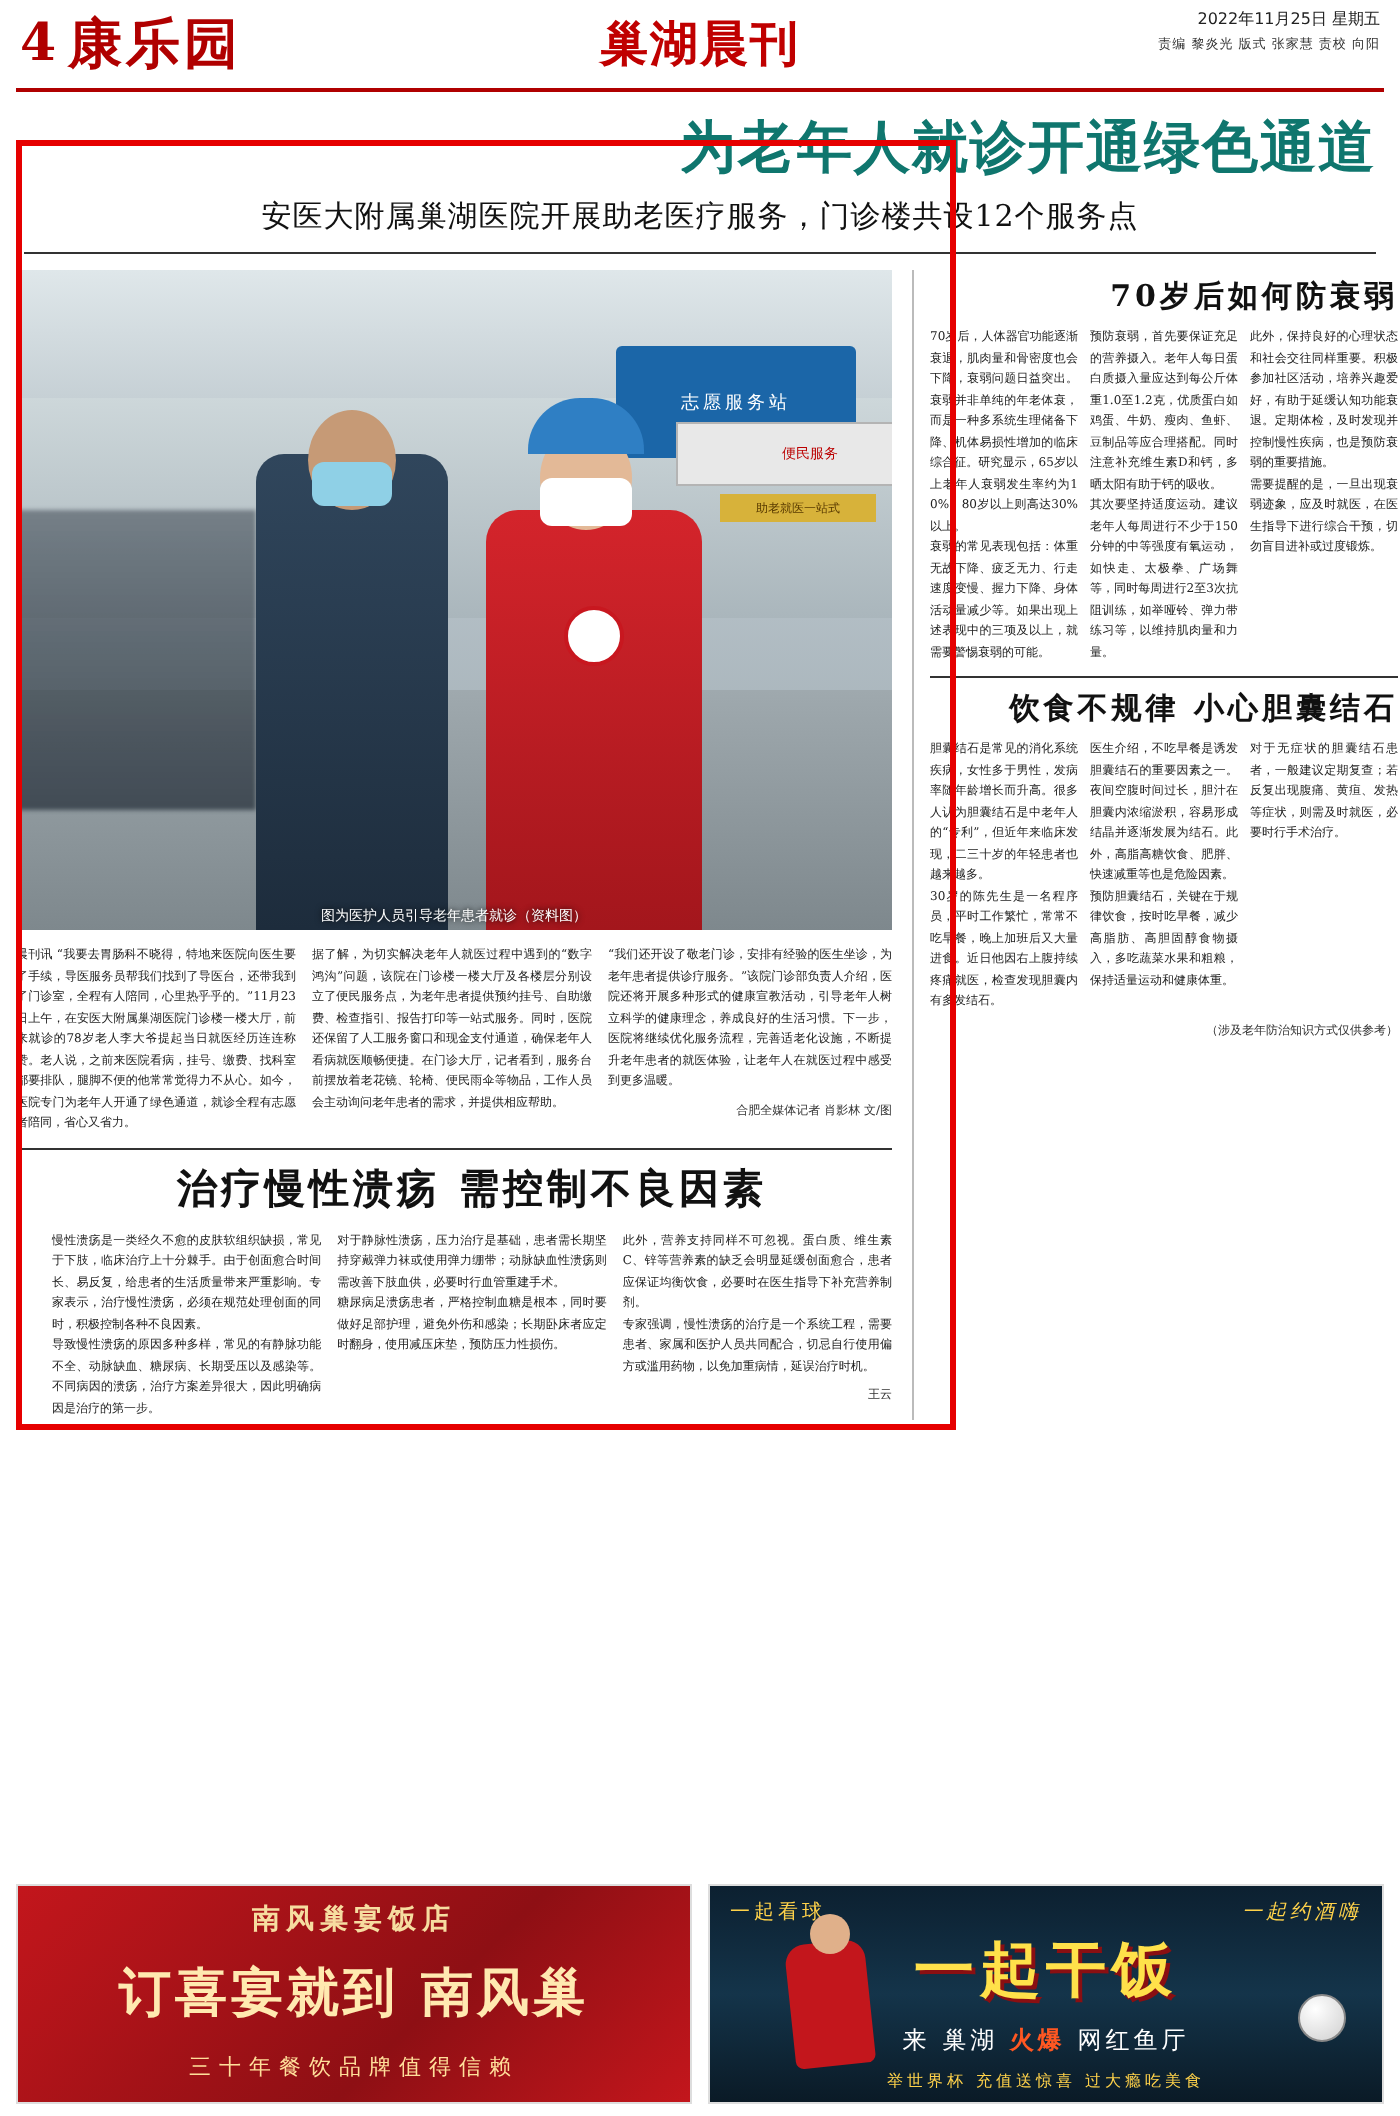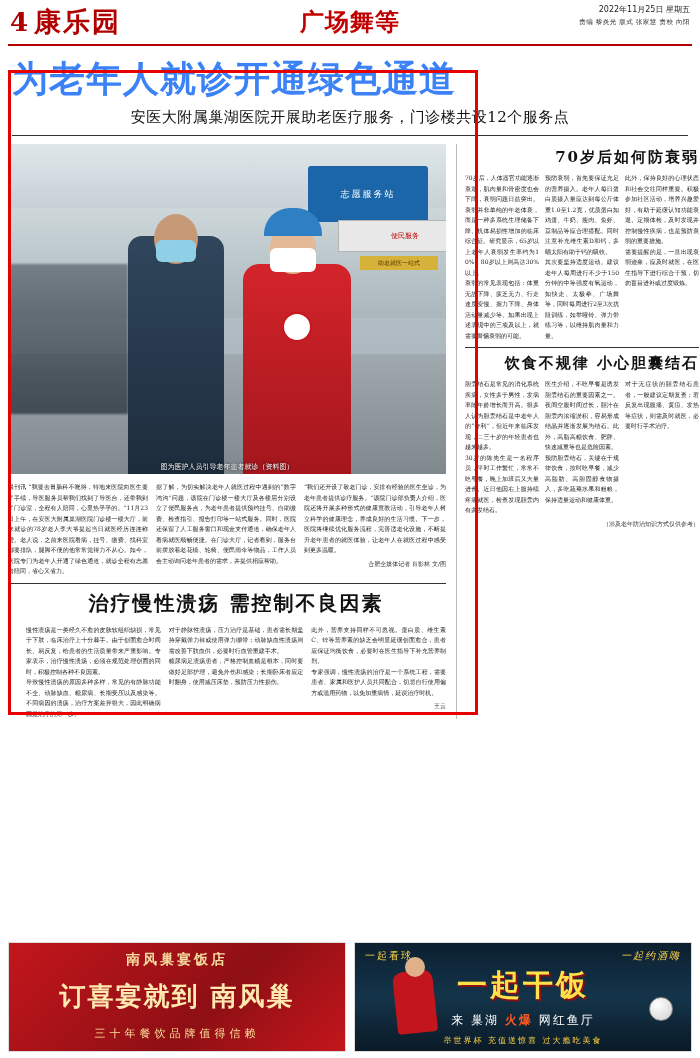--- a/index.html
+++ b/index.html
@@ -40,23 +40,23 @@
 
   
   .highlight-box{
     position:absolute;left:8px;top:70px;width:470px;height:645px;
     border:3px solid #e60000;box-sizing:border-box;pointer-events:none;z-index:20;
   }
 
   
   .lead{padding:12px 4px 0 4px;}
   .lead-title{
-    font-size:36px;font-weight:bold;letter-spacing:1px;text-align:left;
-    font-family:"DejaVu Serif","Liberation Serif",serif;
-    line-height:1.12;color:#3b82f6;
+    font-size:28px;font-weight:bold;letter-spacing:1px;text-align:right;
+    font-family:"DejaVu Serif","Liberation Serif",serif;
+    line-height:1.12;color:#0f766e;
     white-space:nowrap;
   }
   .lead-sub{
     margin-top:10px;text-align:center;font-size:15px;color:#111;letter-spacing:.5px;
     font-family:"DejaVu Serif","Liberation Serif",serif;
     border-bottom:1px solid #333;padding-bottom:8px;
   }
 
   
   .cols{display:flex;margin-top:8px;gap:10px;}
@@ -68,21 +68,21 @@
     position:relative;width:438px;height:330px;overflow:hidden;
     background:linear-gradient(180deg,#cfd8dd 0%,#b9c4cb 38%,#9aa7ad 100%);
   }
   .ph-ceiling{position:absolute;left:0;top:0;width:100%;height:64px;
     background:linear-gradient(180deg,#dfe7ea,#c6d0d5);}
   .ph-wall{position:absolute;left:0;top:64px;width:100%;height:110px;
     background:linear-gradient(180deg,#cdd7da,#aab6bc);}
   .ph-floor{position:absolute;left:0;bottom:0;width:100%;height:120px;
     background:linear-gradient(180deg,#9fa9ae,#7e888d);}
   .ph-sign{
-    position:absolute;left:300px;top:22px;width:120px;height:56px;
+    position:absolute;left:300px;top:38px;width:120px;height:56px;
     background:#1b66a8;border-radius:3px;color:#fff;font-size:9px;
     display:flex;align-items:center;justify-content:center;letter-spacing:2px;
   }
   .ph-sign2{
     position:absolute;left:330px;top:76px;width:92px;height:30px;background:#e8e8e8;
     border:1px solid #b4b4b4;color:#b00;font-size:7px;display:flex;align-items:center;
     justify-content:center;
     padding-left:20px;
   }
   .ph-banner{
@@ -193,21 +193,21 @@
     background:#e0b08a;}
 </style>
 </head>
 <body>
 
 <div class="page">
 
   <div class="masthead">
     <div class="page-num">4</div>
     <div class="section-name">康乐园</div>
-    <div class="paper-name">广场舞等</div>
+    <div class="paper-name">巢湖晨刊</div>
     <div class="masthead-right">
       <div class="issue-date">2022年11月25日 星期五</div>
       <div class="staff-line">责编 黎炎光  版式 张家慧  责校 向阳</div>
     </div>
   </div>
 
   <div class="highlight-box"></div>
 
   <div class="lead">
     <div class="lead-title">为老年人就诊开通绿色通道</div>

